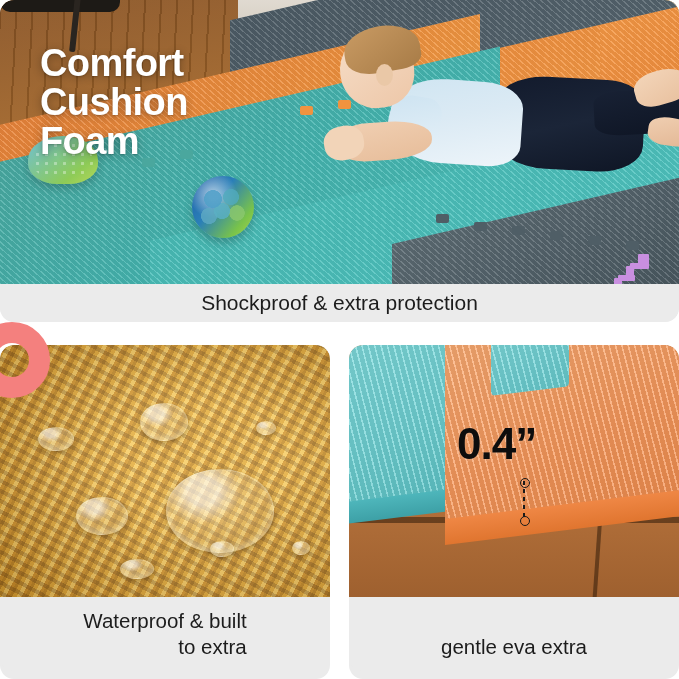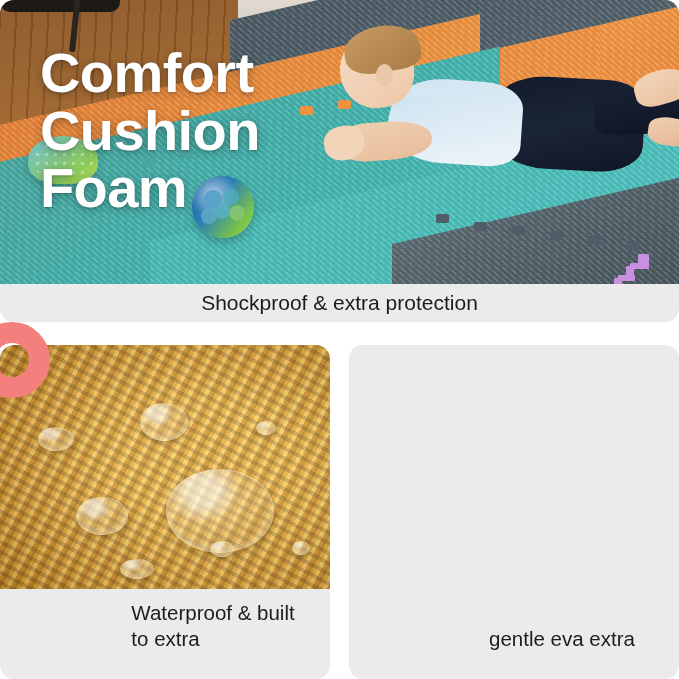--- a/index.html
+++ b/index.html
@@ -197,52 +197,51 @@
     background-size:9px 9px;
   }
 
   
   .zigzag{position:absolute;left:608px;top:254px;width:44px;height:38px;}
   .zigzag i{position:absolute;background:#c98fe0;display:block;border-radius:1px;}
 
   
   .hero-title{
     position:absolute;left:40px;top:44px;z-index:9;
-    color:#ffffff;font-weight:bold;font-size:56px;line-height:1.03;
+    color:#ffffff;font-weight:bold;font-size:38px;line-height:1.03;
     letter-spacing:-0.6px;
     text-shadow:0 2px 10px rgba(0,0,0,.30), 0 1px 2px rgba(0,0,0,.22);
   }
   .hero-title span{display:block;}
 
   
   .caption{
     position:absolute;background:#ebebeb;
-    display:flex;align-items:center;justify-content:center;text-align:left;
+    display:flex;align-items:center;justify-content:center;text-align:right;
     color:#1c1c1c;font-size:20.5px;line-height:1.26;
   }
   .cap-hero{
     left:0;top:284px;width:679px;height:38px;border-radius:0 0 14px 14px;
     font-size:21px;
   }
 
   
   .panel{
     position:absolute;top:345px;width:330px;height:334px;
     border-radius:14px;overflow:hidden;background:#ebebeb;
   }
   .panel-left{left:0;}
   .panel-right{left:349px;}
   .panel-photo{
     position:absolute;left:0;top:0;width:330px;height:260px;overflow:hidden;
     border-radius:14px 14px 0 0;
   }
   .panel-cap{
-    position:absolute;left:0;top:244px;width:330px;height:74px;
+    position:absolute;left:0;top:252px;width:330px;height:74px;
     border-radius:0 0 14px 14px;
-    padding-left:48px;
   }
   .panel-cap div{padding:0 12px;}
 
   
   .weave{
     position:absolute;inset:0;
     background:
       repeating-linear-gradient(118deg,
         #b6852f 0 3px, #d9a845 3px 7px, #f0cd75 7px 11px, #c89237 11px 14px),
       repeating-linear-gradient(28deg,
@@ -428,20 +427,42 @@
     </div>
     <div class="caption panel-cap">
       <div>
         <span>Waterproof &amp; built</span><br>
         <span>to extra</span>
       </div>
     </div>
   </div>
 
   <div class="panel panel-right">
+    <div class="panel-photo">
+      <div class="foam-bg"></div>
+      <div class="foam-floorline" style="left:0;top:172px;width:330px;height:6px;"></div>
+      <div class="foam-floorline" style="left:246px;top:178px;width:4px;height:82px;transform:rotate(4deg);"></div>
+
+      <div class="foam-teal">
+          <div class="foam-tex"></div>
+        </div>
+      <div class="foam-teal-side"></div>
+      <div class="foam-orange">
+          <div class="foam-tex"></div>
+        </div>
+      <div class="foam-notch">
+          <div class="foam-tex"></div>
+        </div>
+      <div class="foam-orange-side"></div>
+
+      <div class="measure-label">0.4”</div>
+      <div class="measure-dot" style="top:133px;"></div>
+      <div class="measure-line"></div>
+      <div class="measure-dot" style="top:171px;"></div>
+    </div>
     <div class="caption panel-cap">
       <div>
         <br>
         <span>gentle eva extra</span>
       </div>
     </div>
   </div>
 
 </div>
 

